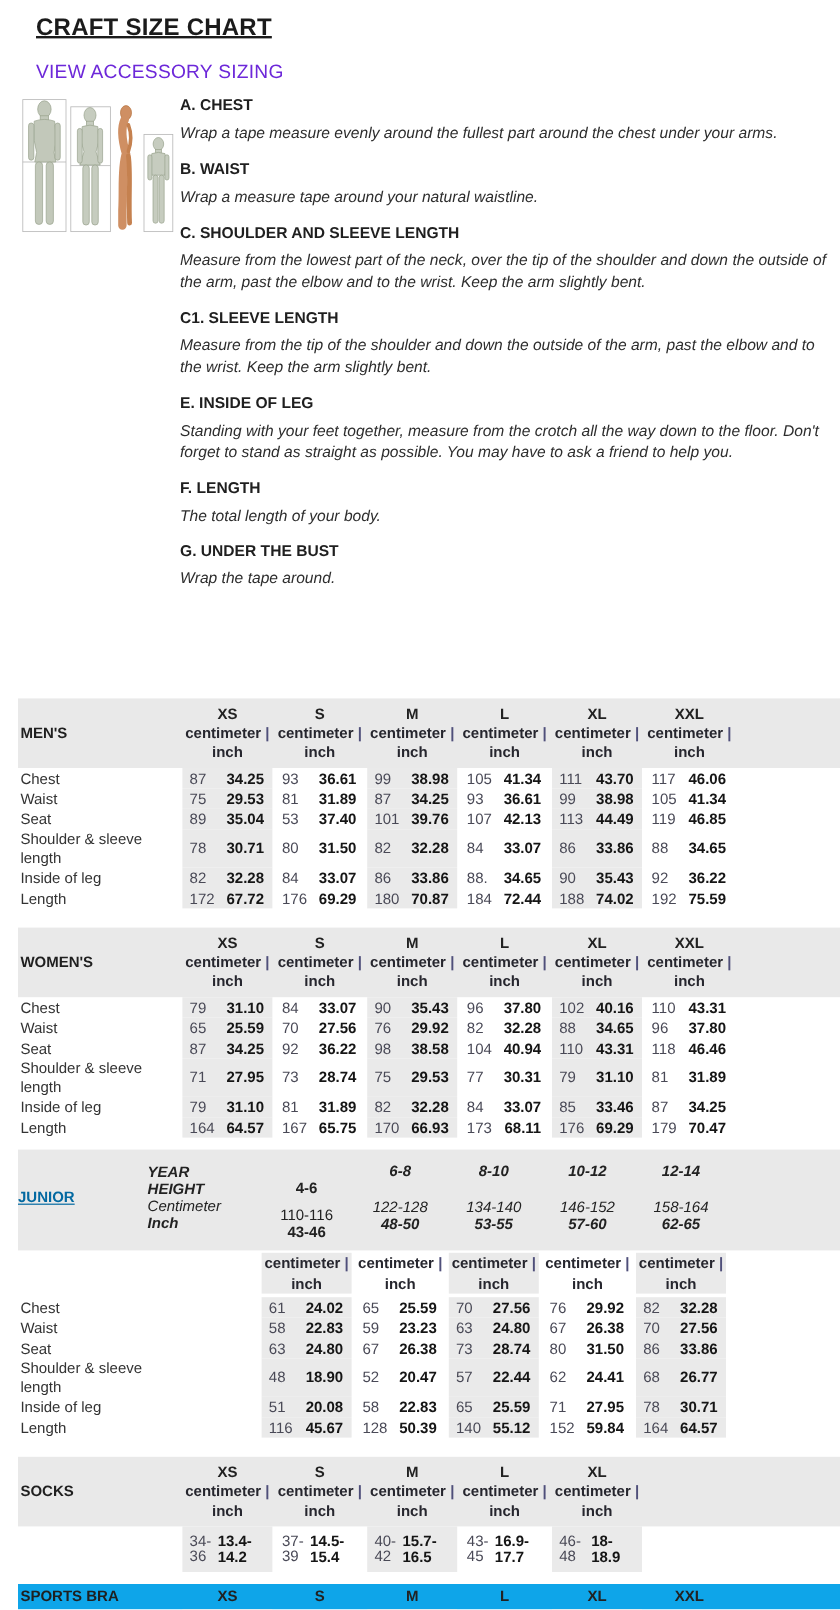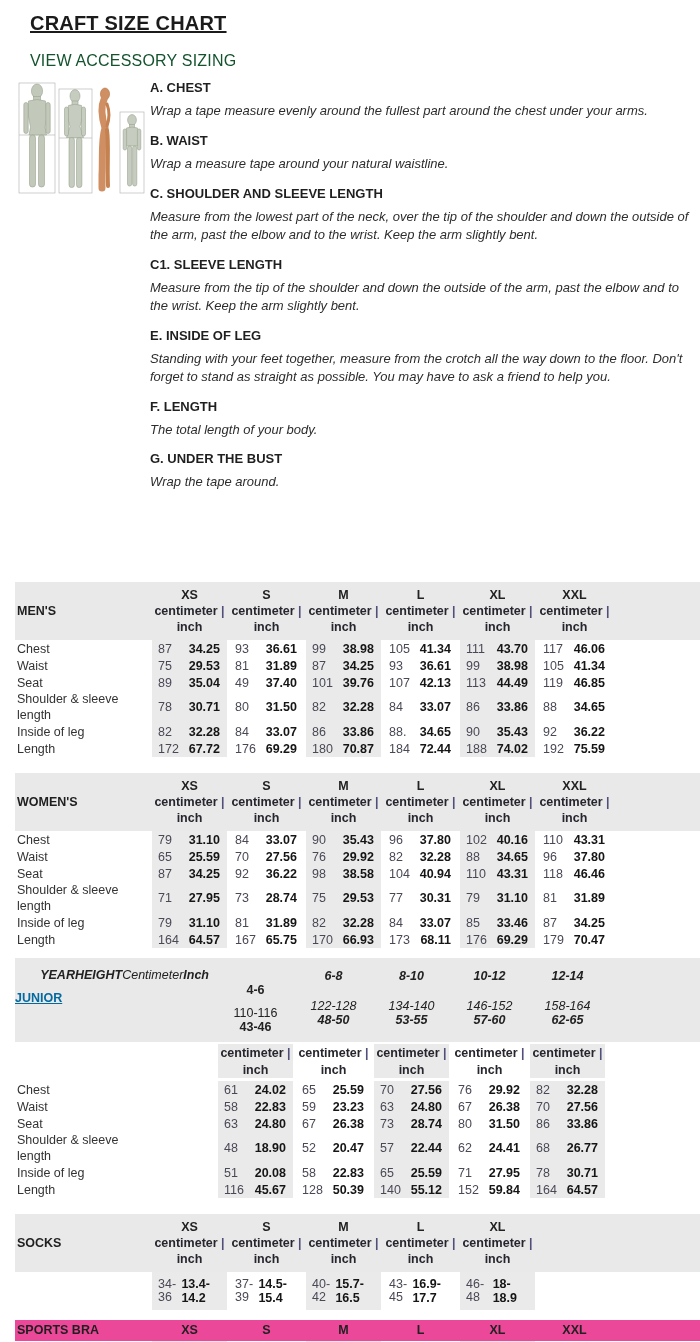--- a/index.html
+++ b/index.html
@@ -1,21 +1,21 @@
 <!DOCTYPE html>
 <html style="--band: #e9e9e9; --stripe: #eaeaea; --cm: #494956; --inch: #151515; --pipe: #4f4f7a;"><head>
 <meta charset="utf-8">
 <style>
   html,body{margin:0;padding:0;background:#fff;}
   body{width:700px;font-family:"Liberation Sans","DejaVu Sans",sans-serif;color:#222;}
   .page{position:relative;width:700px;padding-top:8px;}
 
   
   .title{font-size:20px;font-weight:bold;color:#1b1b1b;margin:4px 0 0 30px;letter-spacing:.2px;text-decoration:underline;}
-  .subtitle{font-size:16px;color:#14532d;margin:17px 0 0 30px;letter-spacing:.2px;text-decoration:none;display:inline-block;}
+  .subtitle{font-size:16px;color:#6d28d9;margin:17px 0 0 30px;letter-spacing:.2px;text-decoration:none;display:inline-block;}
 
   
   .intro{position:relative;margin-top:10px;min-height:478px;}
   .figures{position:absolute;left:8px;top:0;width:138px;height:125px;}
   .instructions{margin-left:150px;width:548px;}
   .meas-block{margin-bottom:13px;}
   .meas-heading{font-size:13px;font-weight:bold;color:#1f1f1f;margin-bottom:7px;}
   .meas-desc{font-size:13px;font-style:italic;color:#2d2d2d;line-height:1.38;}
 
   
@@ -42,32 +42,32 @@
   .one-line-head{min-height:21px;align-items:center;}
   .one-line-head .sz{line-height:21px;}
   .mt-mens{margin-top:24px;}
   .mt{margin-top:16px;}
   .mt-sm{margin-top:10px;}
 
   
   .jband{padding:9px 0 14px;}
   .jr-label-cell{display:flex;align-items:stretch;}
   .jr-title{font-weight:bold;color:#0369a1;display:flex;align-items:center;padding-left:0;flex:0 0 108px;text-decoration:underline;}
-  .jr-lines{font-style:italic;width:86px;display:flex;flex-direction:row;justify-content:flex-end;padding:1px 0;}
+  .jr-lines{font-style:italic;width:86px;display:flex;flex-direction:column;justify-content:center;padding:1px 0;}
   .jr-lines .b{font-weight:bold;}
   .jcol{text-align:center;font-style:italic;display:flex;flex-direction:column;justify-content:space-between;padding:1px 0;}
   .jcol .jy{font-weight:bold;height:30px;display:flex;align-items:flex-start;justify-content:center;padding-top:1px;}
   .jcol .jin{font-weight:bold;}
   .jcol.upright{font-style:normal;transform:translateY(7px);}
   .jcol.upright .jy{align-items:center;padding-top:0;}
   .junit{padding:2px 0 3px;margin-top:0;}
   .junit .head-cell{min-height:34px;justify-content:center;gap:1px;}
   .junit .head-cell.stripe{background:var(--stripe,#eaeaea);}
 
-  .bra-band{background:#ec4899;}
+  .bra-band{background:#0ea5e9;}
 </style>
 </head>
 <body>
 
 <div class="page">
 
   <div class="title">CRAFT SIZE CHART</div>
   <a href="#" class="subtitle">VIEW ACCESSORY SIZING</a>
 
   <div class="intro">
@@ -242,21 +242,21 @@
           <span class="in">41.34</span>
         </div>
       </div>
       <div class="t-row g6 ">
         <div class="row-label">Seat</div>
         <div class="pair stripe">
           <span class="cm">89</span>
           <span class="in">35.04</span>
         </div>
         <div class="pair">
-          <span class="cm">49</span>
+          <span class="cm">53</span>
           <span class="in">37.40</span>
         </div>
         <div class="pair stripe">
           <span class="cm">101</span>
           <span class="in">39.76</span>
         </div>
         <div class="pair">
           <span class="cm">107</span>
           <span class="in">42.13</span>
         </div>

